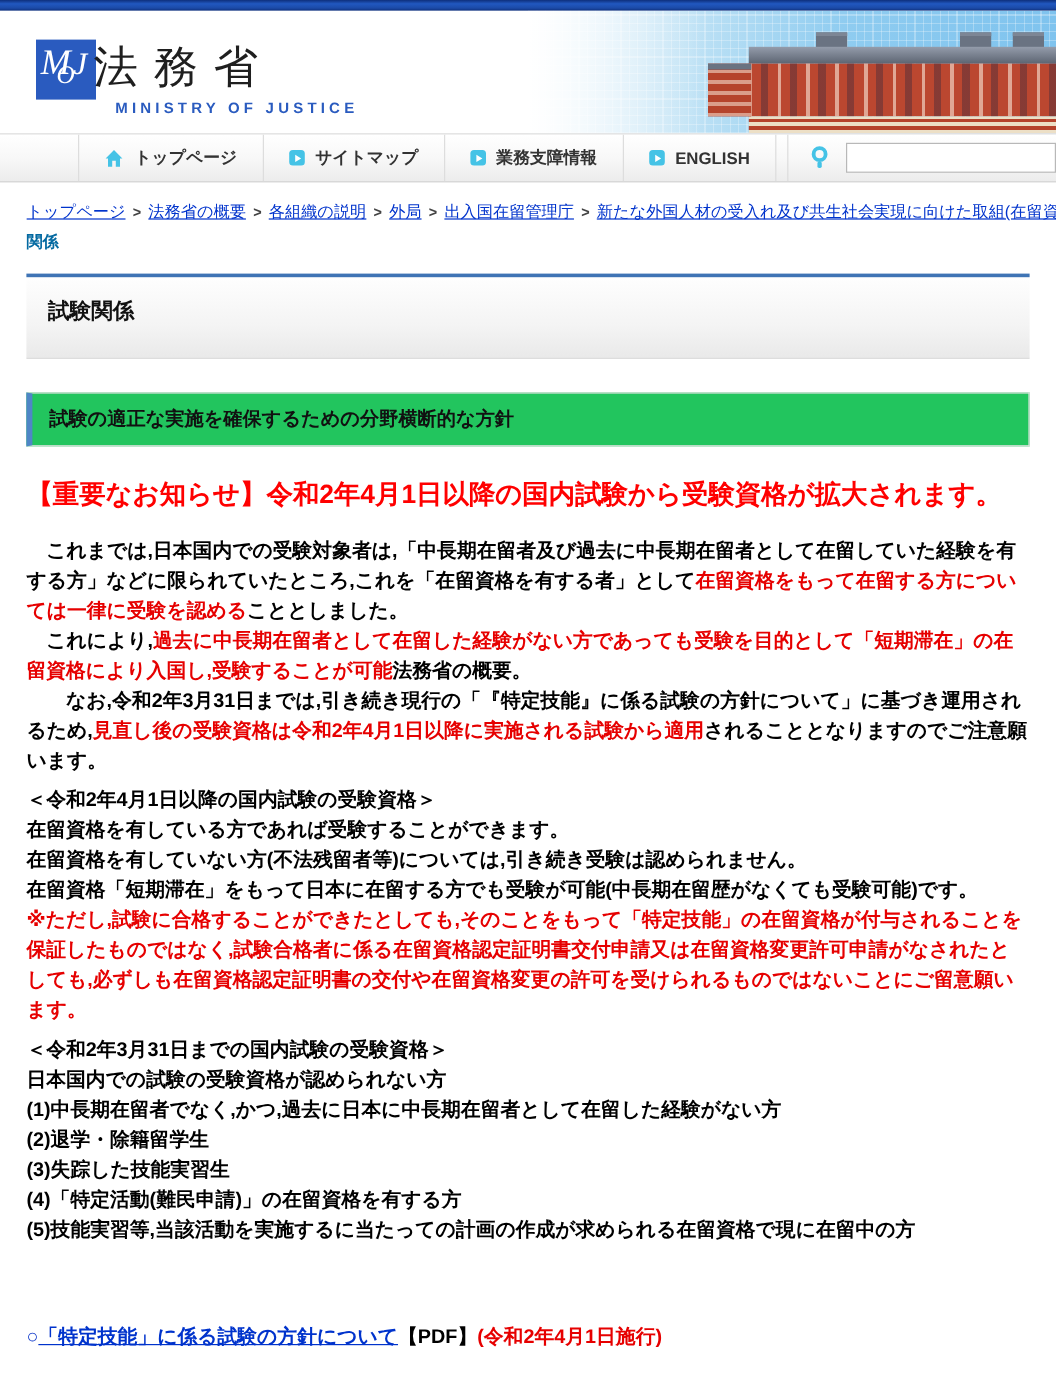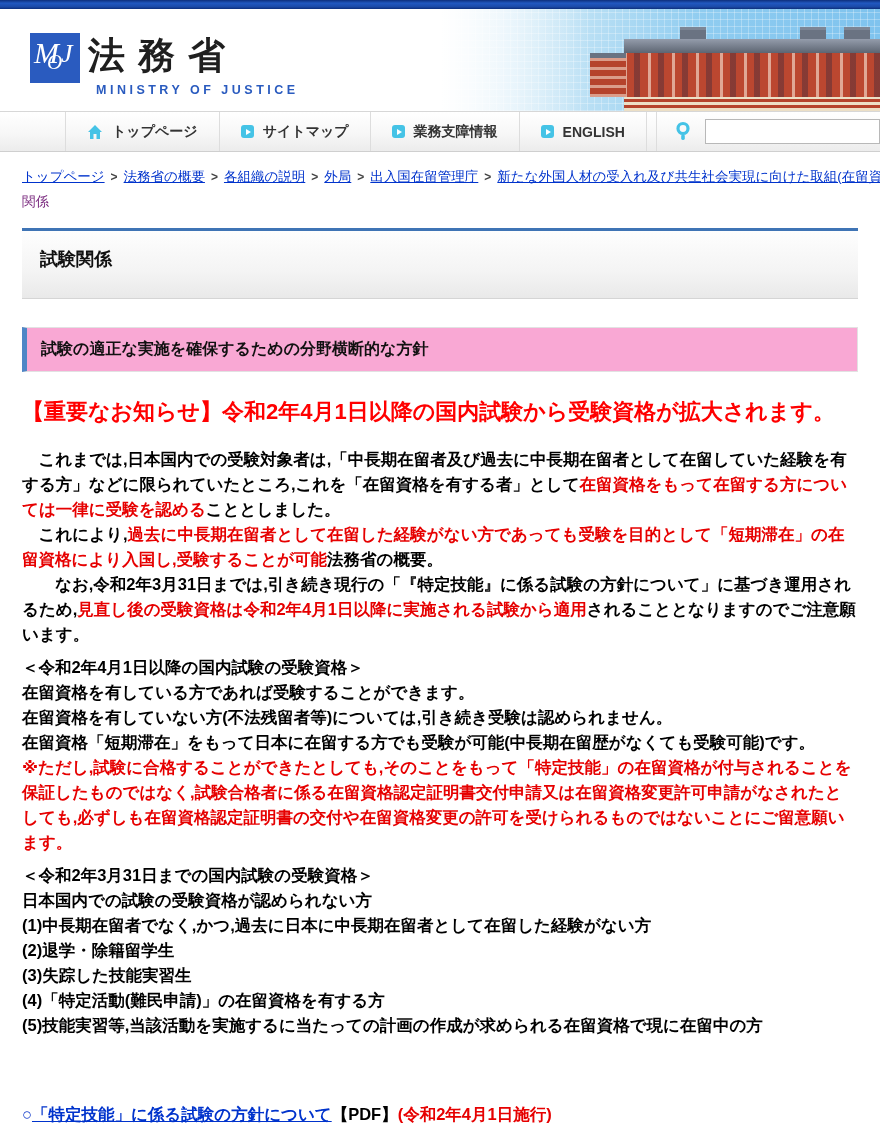--- a/index.html
+++ b/index.html
@@ -19,21 +19,21 @@
   .logo-box {
     position:absolute; left:30px; top:24px; width:50px; height:50px;
     background:#2a5bbf; cursor:pointer;
   }
   .logo-box span {
     position:absolute; color:#fff; font-family:"Liberation Serif","DejaVu Serif",serif; font-style:italic; line-height:1;
   }
   .logo-m { left:4px; top:5px; font-size:30px; }
   .logo-o { left:17px; top:19px; font-size:21px; }
   .logo-j { left:31px; top:8px; font-size:26px; }
-  .site-name { position:absolute; left:88px; top:22px; font-size:37px; letter-spacing:13px; color:#1f1f1f; font-weight:700; white-space:nowrap; }
+  .site-name { position:absolute; left:78px; top:22px; font-size:37px; letter-spacing:13px; color:#1f1f1f; font-weight:400; white-space:nowrap; }
   .site-name-en { position:absolute; left:96px; top:74px; font-size:12.5px; letter-spacing:3.5px; color:#2a5bbf; font-weight:bold; white-space:nowrap; }
 
   
   .photo {
     position:absolute; top:0; right:0; width:440px; height:102px; overflow:hidden;
     background:
       repeating-linear-gradient(0deg, rgba(255,255,255,.28) 0 1px, rgba(0,0,0,0) 1px 7px),
       repeating-linear-gradient(90deg, rgba(255,255,255,.28) 0 1px, rgba(0,0,0,0) 1px 7px),
       linear-gradient(90deg,#eaf5fb 0%,#bfe2f5 30%,#8fccf0 60%,#7fc3ee 100%);
   }
@@ -68,30 +68,30 @@
   .play-icon { width:13px; height:13px; background:#45c3e6; border-radius:3px; position:relative; flex:none; }
   .play-icon::after { content:""; position:absolute; left:5px; top:3.5px; border-left:5px solid #fff; border-top:3px solid rgba(0,0,0,0); border-bottom:3px solid rgba(0,0,0,0); }
   .nav-search { margin-left:auto; display:flex; align-items:center; gap:13px; border-left:1px solid #ddd; padding-left:17px; }
   .search-input { width:175px; height:25px; border:1px solid #b8b8b8; background:#fff; flex:none; font-size:13px; padding:0 6px; }
 
   
   .breadcrumb { padding:15px 0 0 22px; font-size:13.5px; line-height:19px; }
   .crumb-line1 { white-space:nowrap; overflow:hidden; width:858px; }
   .breadcrumb a { color:#0033cc; text-decoration:underline; }
   .crumb-sep { color:#444; margin:0 6px; font-weight:bold; font-size:12px; }
-  .crumb-line2 { margin-top:5px; color:#701a75; font-weight:normal; }
+  .crumb-line2 { margin-top:5px; color:#0369a1; font-weight:bold; }
 
   
   .page-title-box {
     margin:17px 22px 0; border-top:3px solid #3f74b5; border-bottom:1px solid #d5d5d5;
     background:linear-gradient(180deg,#fefefe 0%,#f4f4f4 60%,#e9e9e9 100%);
     padding:16px 18px 27px; font-size:18px; font-weight:bold; color:#111;
   }
   .section-bar {
-    margin:28px 22px 0; background:#f9a8d4; border:1px solid #e2e2e2; border-left:5px solid #4f86c6;
+    margin:28px 22px 0; background:#22c55e; border:1px solid #e2e2e2; border-left:5px solid #4f86c6;
     padding:11px 14px; font-size:16px; font-weight:bold; color:#111;
   }
 
   
   .content { margin:0 22px; font-size:16.5px; line-height:25px; font-weight:bold; }
   .headline { margin-top:25px; color:#ff0000; font-size:22px; line-height:30px; font-weight:bold; }
   .paragraphs { margin-top:20px; }
   .sec { margin-top:8px; }
   .sec-heading { font-weight:bold; }
   .note-red { color:#e60000; }

